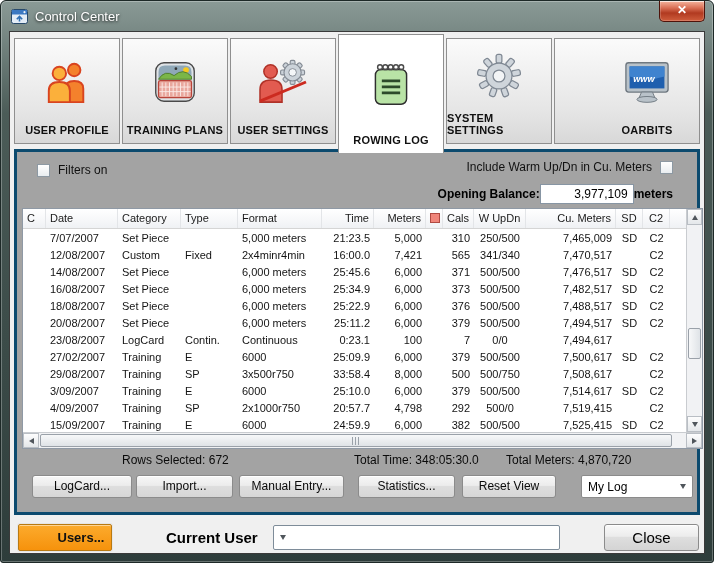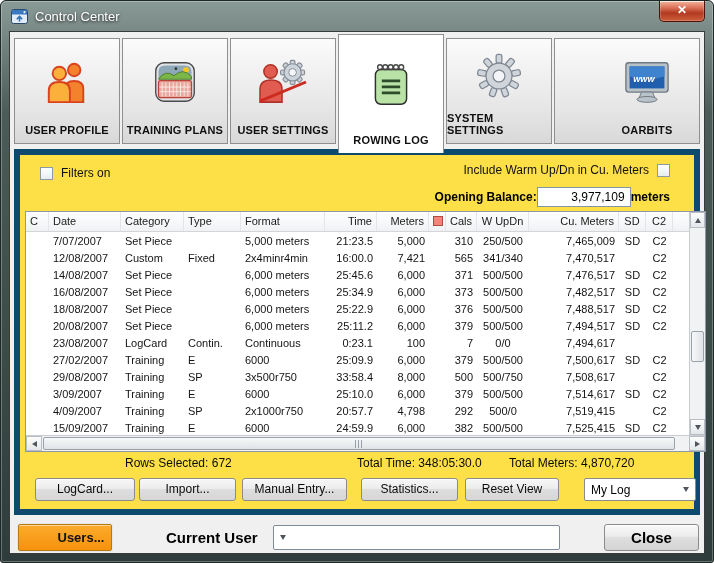--- a/index.html
+++ b/index.html
@@ -21,21 +21,21 @@
   .tabstrip { position:absolute; left:4px; top:6px; right:4px; height:110px; display:flex; z-index:3; }
   .tab { flex:1; height:106px; margin-right:2px; border:1px solid #8f8f8f;
     background:linear-gradient(#fbfbfb,#e5e5e5 70%,#d8d8d8); display:flex; flex-direction:column;
     align-items:center; justify-content:flex-end; padding-bottom:7px; cursor:pointer; }
   .tab:last-child { margin-right:0;padding-left:40px; }
   .tab .ticon { flex:1; display:flex; align-items:center; justify-content:center; }
   .tab .tlabel { font-size:11px; font-weight:bold; color:#101010; letter-spacing:.2px; }
   .tab.active { height:119px; margin-top:-4px; background:#fff; border-bottom:none; z-index:6; position:relative; }
 
   
-  .panel { position:absolute; left:4px; right:4px; top:117px; height:366px; background:#fde047; border:6px solid #0c4a6e; z-index:2; }
+  .panel { position:absolute; left:4px; right:4px; top:117px; height:366px; background:#a3a3a3; border:3px solid #0c4a6e; z-index:2; }
   .chkrow { position:absolute; display:flex; align-items:center; gap:8px; font-size:12px; color:#111; }
   .checkbox { width:13px; height:13px; border:1px solid #8d99a3; background:linear-gradient(#ffffff,#e9edf0); flex:0 0 auto; }
   .filters-row { left:20px; top:11px; }
   .include-row { right:24px; top:8px; }
   .balance-row { right:24px; top:32px; display:flex; align-items:center; position:absolute; }
   .bold-label { font-size:12px; font-weight:bold; color:#000; }
   .balance-input { width:94px; height:20px; border:1px solid #8795a3; background:#fff; font-size:12px;
     text-align:right; padding-right:5px; font-family:"Liberation Sans",sans-serif; }
 
   
@@ -84,21 +84,21 @@
   .log-combo { left:564px; top:323px; width:112px; height:23px; }
 
   
   .users-btn { position:absolute; left:8px; top:492px; width:94px; height:27px; border:1px solid #b97a12; border-radius:2px;
     background:linear-gradient(#fcab2d,#f6920c); font-size:13px; font-weight:bold; color:#111; text-align:center; line-height:25px;
     box-shadow:inset 0 1px 0 rgba(255,255,255,.5), 0 0 0 1px #e6e6e6; cursor:pointer; font-family:"Liberation Sans",sans-serif;padding-left:32px; }
   .curuser-label { position:absolute; left:156px; top:497px; font-size:15px; font-weight:bold; color:#000; }
   .user-combo { left:263px; top:493px; width:287px; height:25px; border-color:#7e8c99; }
   .user-combo .cval { font-size:14px; }
   .close-bottom { position:absolute; left:594px; top:492px; width:95px; height:27px; border:1px solid #8b8b8b; border-radius:3px;
-    background:linear-gradient(#f9f9f9,#ececec 45%,#dedede 50%,#d4d4d4); font-size:15px; font-weight:bold; color:#000;
+    background:linear-gradient(#f9f9f9,#ececec 45%,#dedede 50%,#d4d4d4); font-size:15px; font-weight:normal; color:#000;
     text-align:center; line-height:25px; box-shadow:inset 0 1px 0 #fff; cursor:pointer; font-family:"Liberation Sans",sans-serif; }
 </style>
 </head>
 <body>
 
 <div class="window">
 
   <div class="titlebar">
     <span class="app-icon">
       <svg width="17" height="15" viewBox="0 0 17 15">

